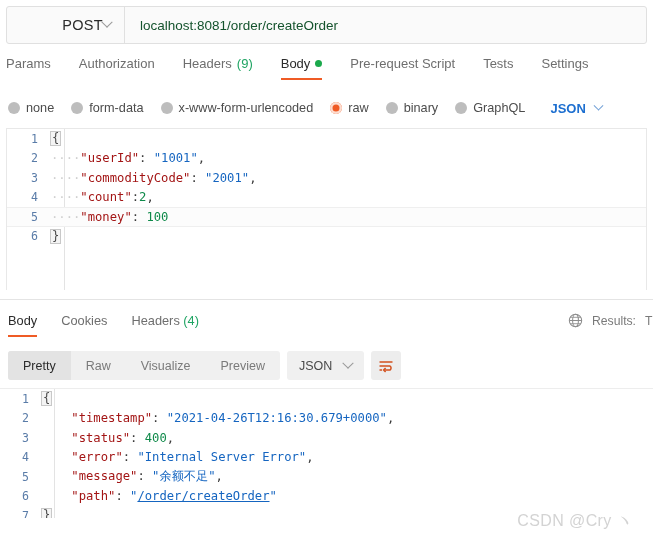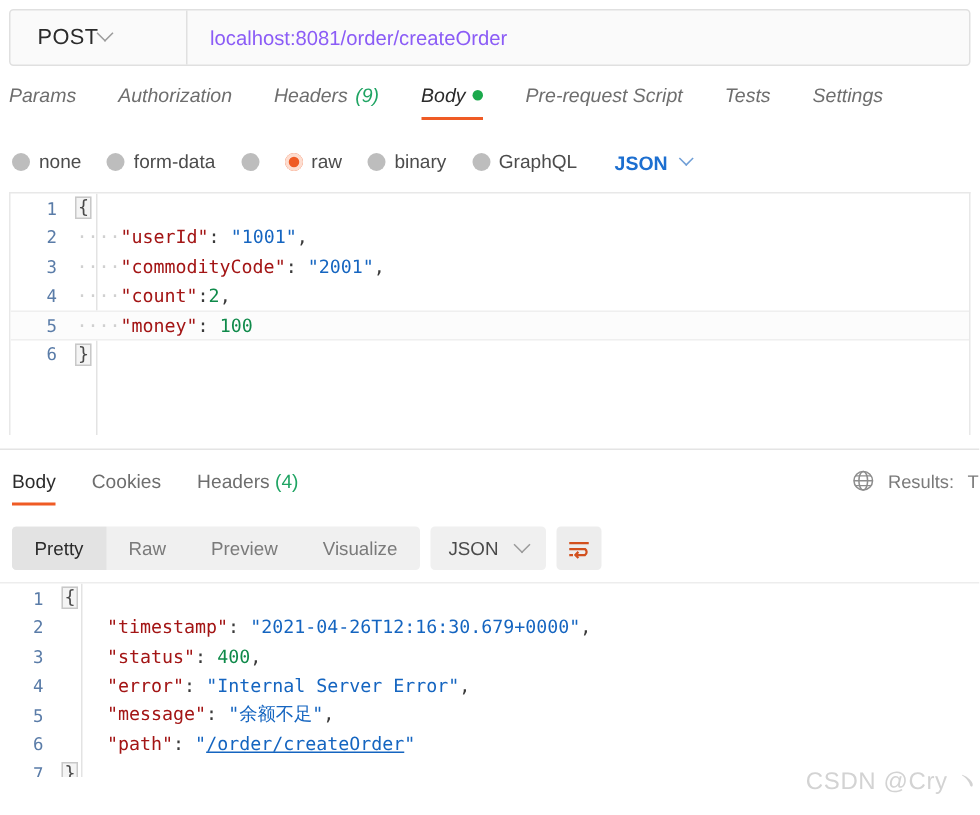--- a/index.html
+++ b/index.html
@@ -28,21 +28,21 @@
     height: 38px;
     display: flex;
     border: 1px solid #e0e0e0;
     border-radius: 3px;
     background: #fafafa;
   }
   .method-select {
     width: 118px;
     display: flex;
     align-items: center;
-    justify-content: flex-start;
+    justify-content: flex-end;
     padding: 0 13px 0 18px;
     border-right: 1px solid #e0e0e0;
     cursor: pointer;
   }
   .method-label {
     font-size: 14.5px;
     color: #2b2b2b;
     letter-spacing: 0.3px;
   }
   .chev {
@@ -52,34 +52,33 @@
     border-right: 1.3px solid #9a9a9a;
     border-bottom: 1.3px solid #9a9a9a;
     transform: rotate(45deg) translate(-2px, -2px);
   }
   .url-input {
     flex: 1;
     display: flex;
     align-items: center;
     padding-left: 15px;
     font-size: 13.5px;
-    color: #8b5cf6;
+    color: #14532d;
     cursor: text;
   }
 
   
   .req-tabs {
     position: absolute;
     left: 6px;
     top: 56px;
     width: 641px;
     height: 32px;
     display: flex;
     align-items: flex-start;
-    font-style: italic;
   }
   .req-tab {
     position: relative;
     font-size: 13px;
     color: #6e6e6e;
     margin-right: 28px;
     padding-bottom: 9px;
     cursor: pointer;
     white-space: nowrap;
     display: flex;
@@ -340,21 +339,21 @@
     border-radius: 3px;
     display: flex;
     align-items: center;
     justify-content: center;
     cursor: pointer;
   }
 
   
   .watermark {
     position: absolute;
-    right: 0;
+    right: 20px;
     bottom: 11px;
     font-size: 16px;
     color: #d3d3d3;
     letter-spacing: 0.4px;
     white-space: nowrap;
     user-select: none;
   }
 </style>
 </head>
 <body>
@@ -399,20 +398,21 @@
     <div class="radio-opt">
       <span class="radio-dot"></span>
       <span>none</span>
     </div>
     <div class="radio-opt">
       <span class="radio-dot"></span>
       <span>form-data</span>
     </div>
     <div class="radio-opt">
       <span class="radio-dot"></span>
+      <span>x-www-form-urlencoded</span>
     </div>
     <div class="radio-opt selected">
       <span class="radio-dot"></span>
       <span>raw</span>
     </div>
     <div class="radio-opt">
       <span class="radio-dot"></span>
       <span>binary</span>
     </div>
     <div class="radio-opt">
@@ -488,24 +488,24 @@
 
   <div class="resp-toolbar">
     <div class="seg-group">
       <div class="seg-btn active">
         <span>Pretty</span>
       </div>
       <div class="seg-btn">
         <span>Raw</span>
       </div>
       <div class="seg-btn">
-        <span>Preview</span>
+        <span>Visualize</span>
       </div>
       <div class="seg-btn">
-        <span>Visualize</span>
+        <span>Preview</span>
       </div>
     </div>
     <div class="fmt-dd">
       <span>JSON</span>
       <span class="chev"></span>
     </div>
     <div class="wrap-btn">
       <svg width="16" height="14" viewBox="0 0 16 14">
         <line x1="1.5" y1="3" x2="14.5" y2="3" stroke="#d2501e" stroke-width="1.5"></line>
         <path d="M1.5 7 H12 a2.4 2.4 0 0 1 0 4 H6.5" fill="none" stroke="#d2501e" stroke-width="1.5"></path>

